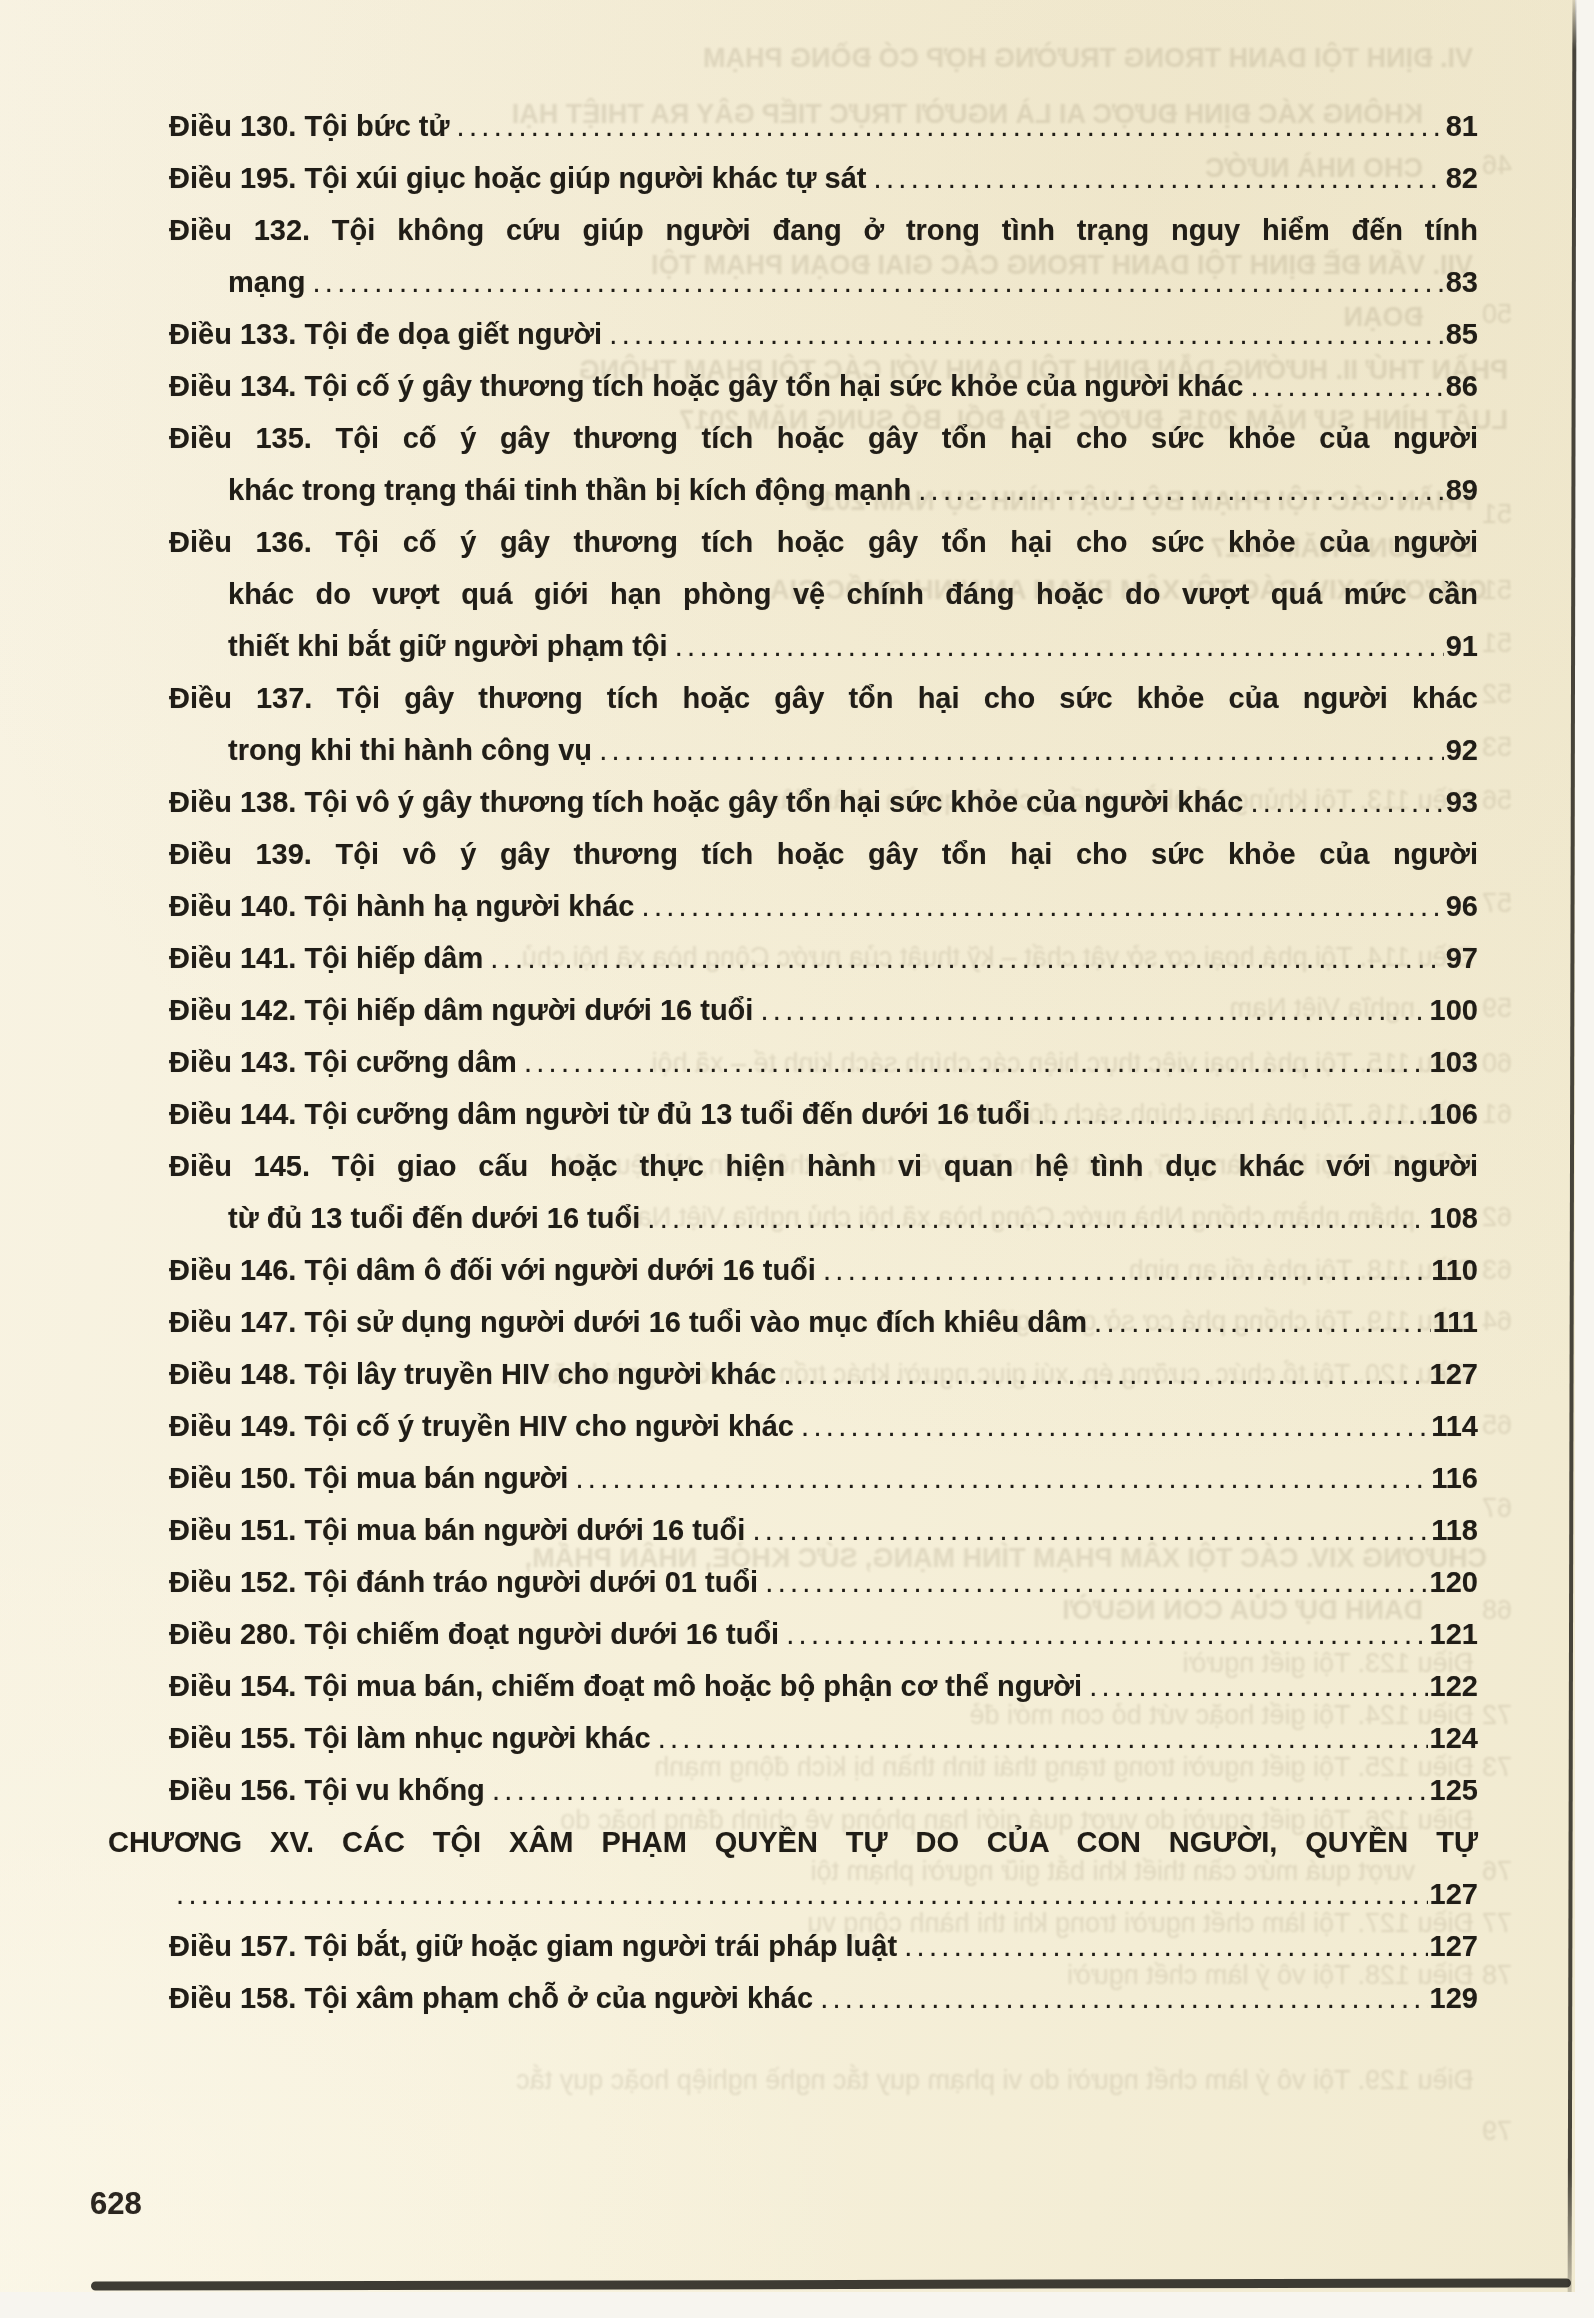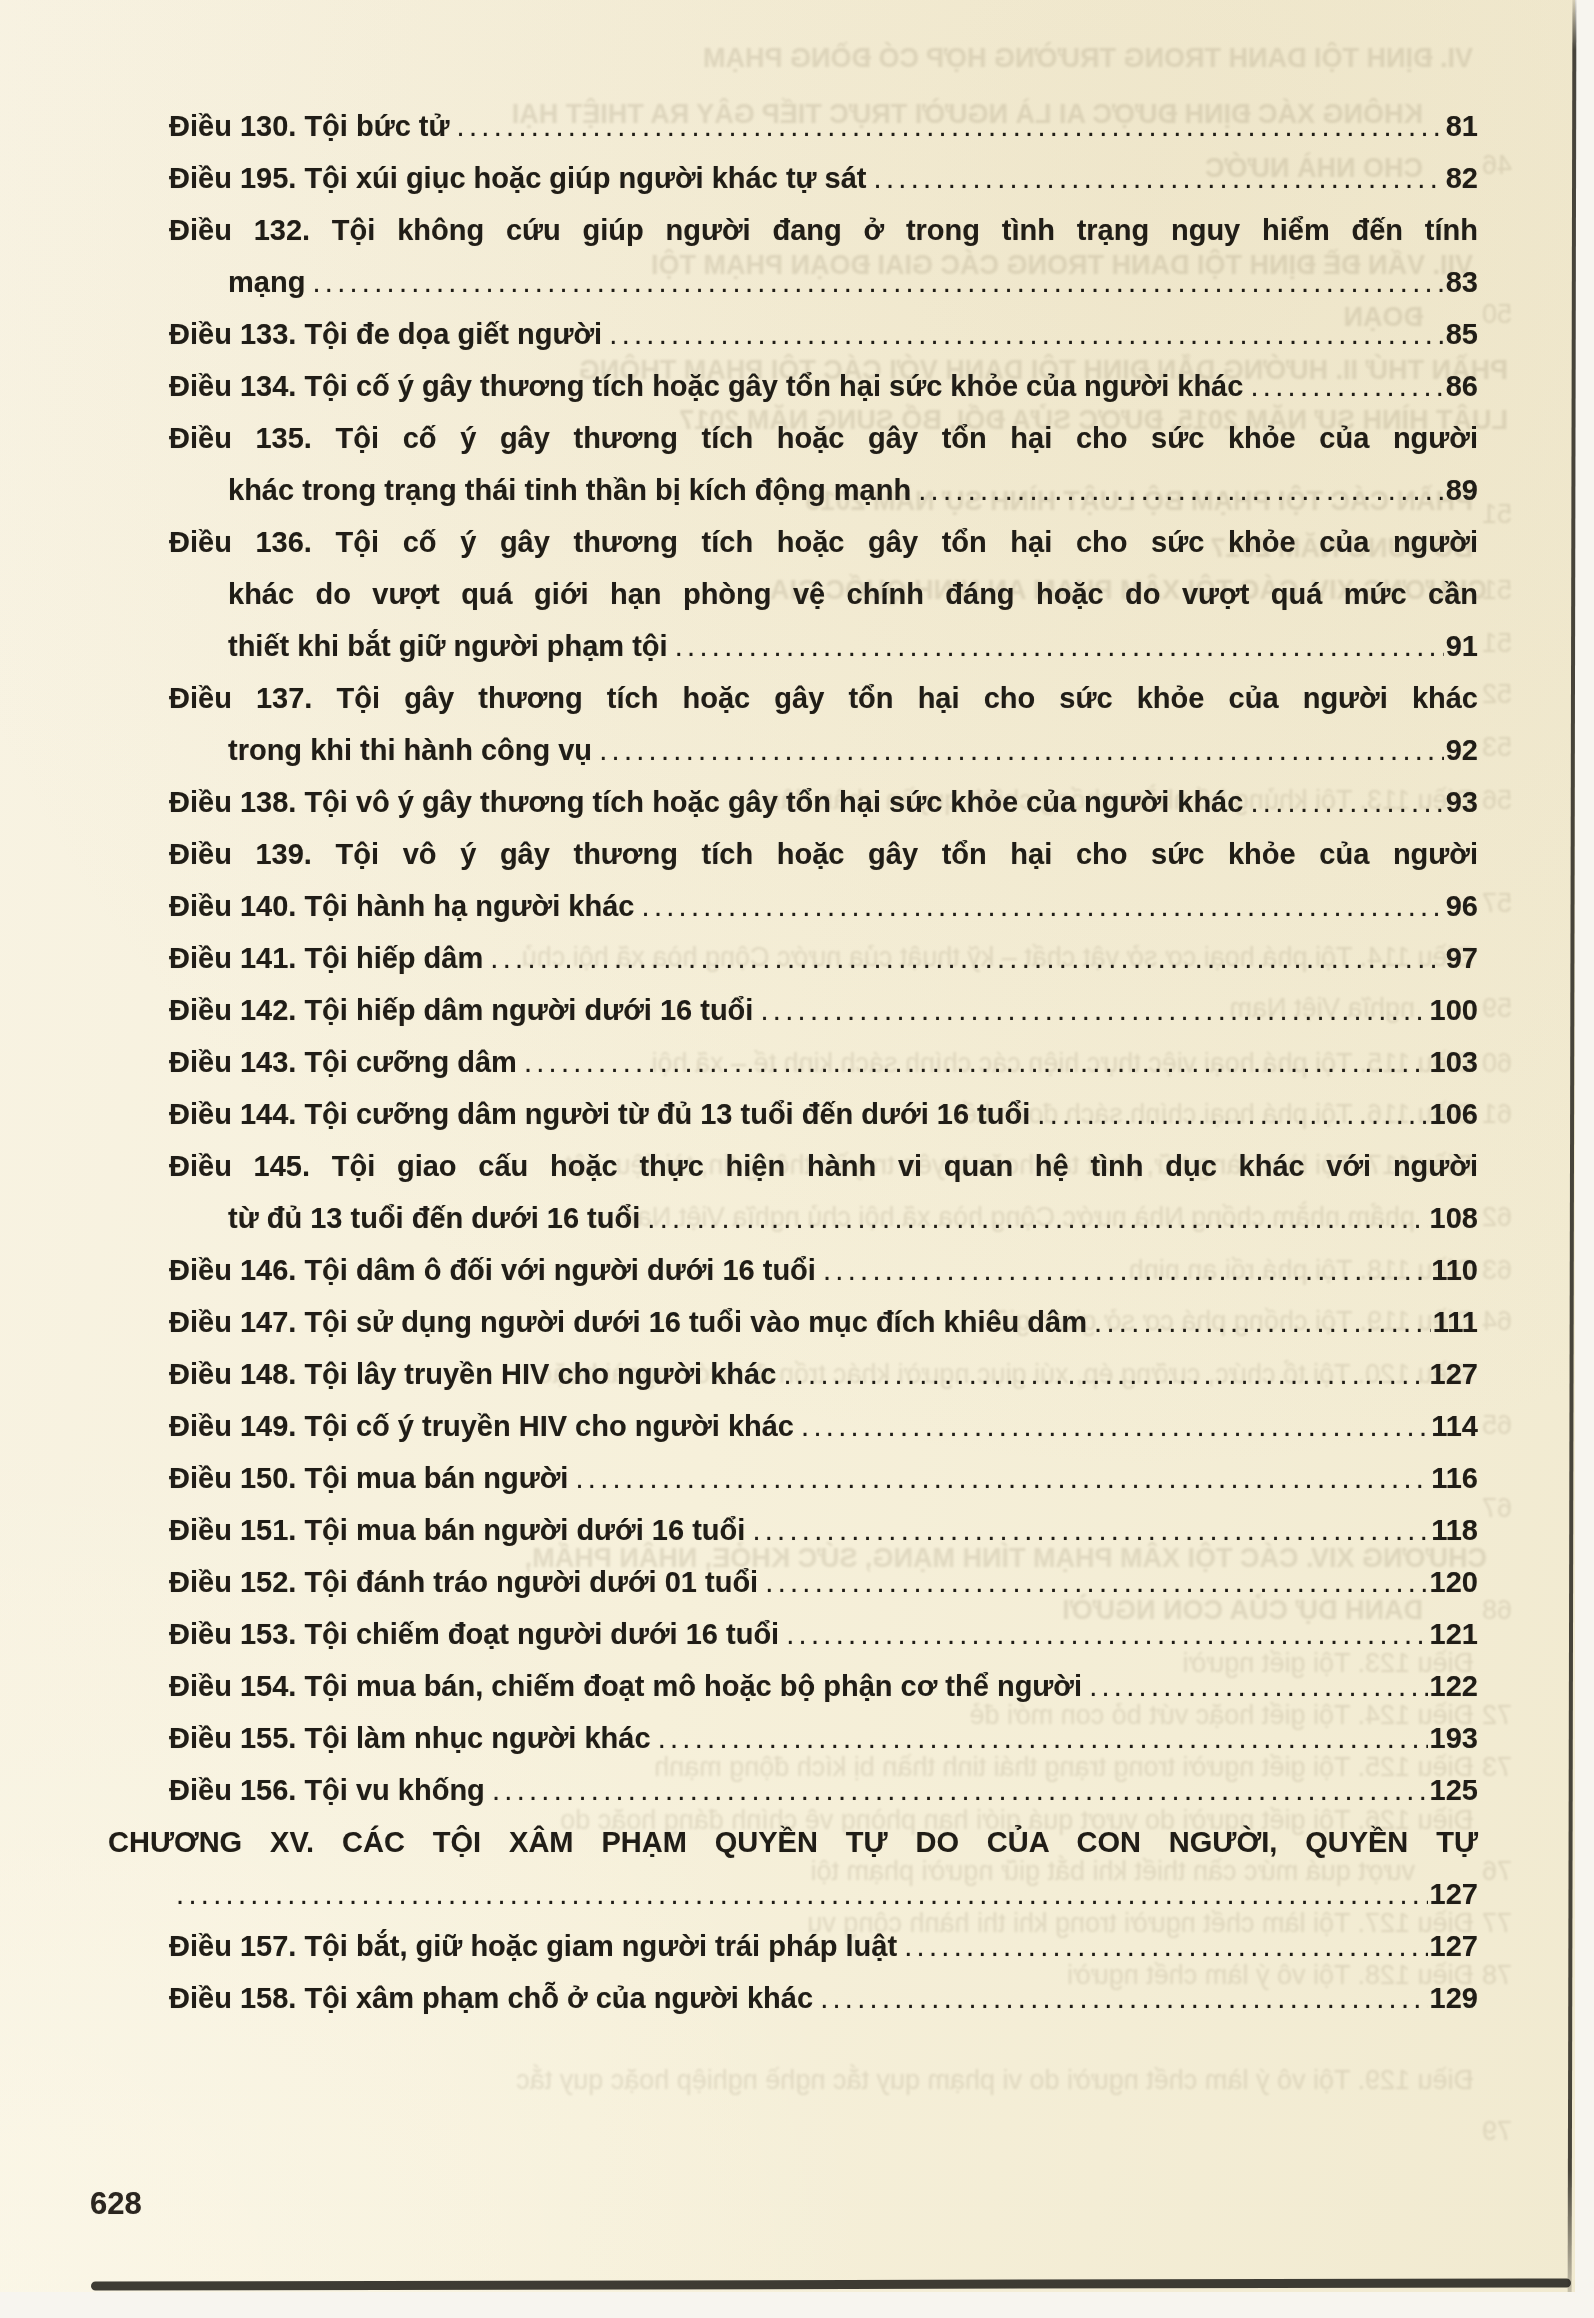--- a/index.html
+++ b/index.html
@@ -302,37 +302,37 @@
         </div>
         <div class="entry">
           <div class="line lastline">
             <span class="txt">Điều 152. Tội đánh tráo người dưới 01 tuổi</span>
             <span class="dots"></span>
             <span class="pg">120</span>
           </div>
         </div>
         <div class="entry">
           <div class="line lastline">
-            <span class="txt">Điều 153. Tội chiếm đoạt người dưới 16 tuổi</span>
+            <span class="txt">Điều 280. Tội chiếm đoạt người dưới 16 tuổi</span>
             <span class="dots"></span>
             <span class="pg">121</span>
           </div>
         </div>
         <div class="entry">
           <div class="line lastline">
             <span class="txt">Điều 154. Tội mua bán, chiếm đoạt mô hoặc bộ phận cơ thể người</span>
             <span class="dots"></span>
             <span class="pg">122</span>
           </div>
         </div>
         <div class="entry">
           <div class="line lastline">
             <span class="txt">Điều 155. Tội làm nhục người khác</span>
             <span class="dots"></span>
-            <span class="pg">193</span>
+            <span class="pg">124</span>
           </div>
         </div>
         <div class="entry">
           <div class="line lastline">
             <span class="txt">Điều 156. Tội vu khống</span>
             <span class="dots"></span>
             <span class="pg">125</span>
           </div>
         </div>
         <div class="entry chapter">

